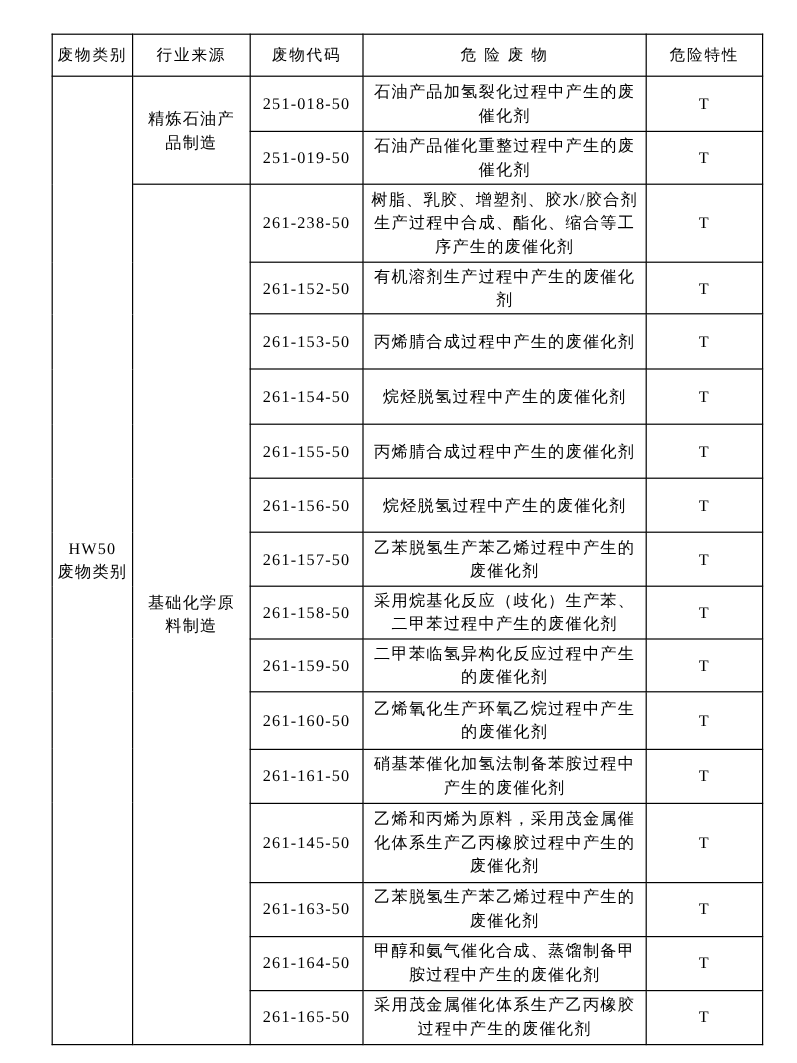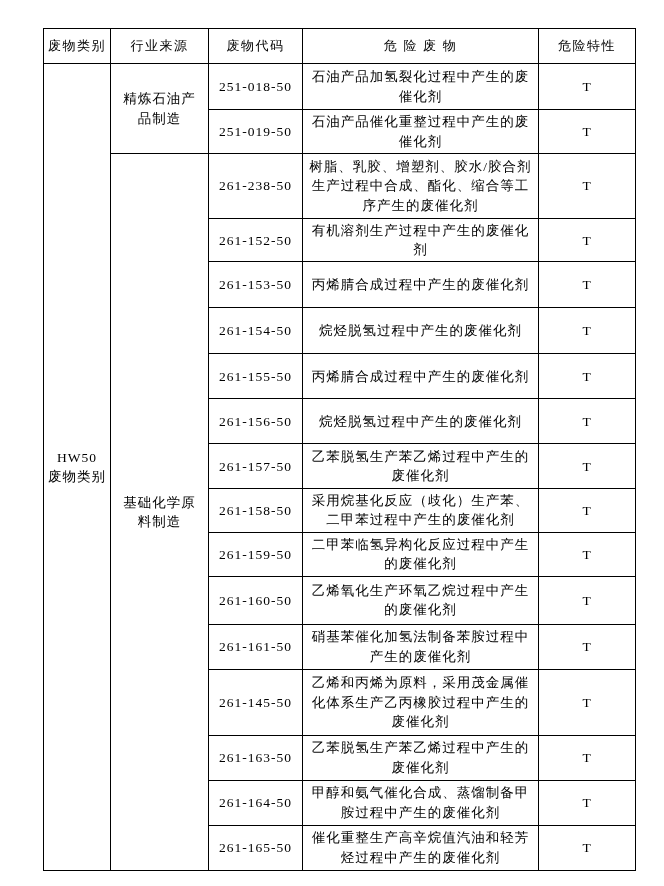--- a/index.html
+++ b/index.html
@@ -168,18 +168,18 @@
         <td class="desc">乙苯脱氢生产苯乙烯过程中产生的废催化剂</td>
         <td class="haz">T</td>
       </tr>
       <tr style="height:45px">
         <td class="code">261-164-50</td>
         <td class="desc">甲醇和氨气催化合成、蒸馏制备甲胺过程中产生的废催化剂</td>
         <td class="haz">T</td>
       </tr>
       <tr style="height:45px">
         <td class="code">261-165-50</td>
-        <td class="desc">催化重整生产高辛烷值汽油和轻芳烃过程中产生的废催化剂</td>
+        <td class="desc">采用茂金属催化体系生产乙丙橡胶过程中产生的废催化剂</td>
         <td class="haz">T</td>
       </tr>
     </tbody>
   </table>
 </div>
 
 </body></html>

